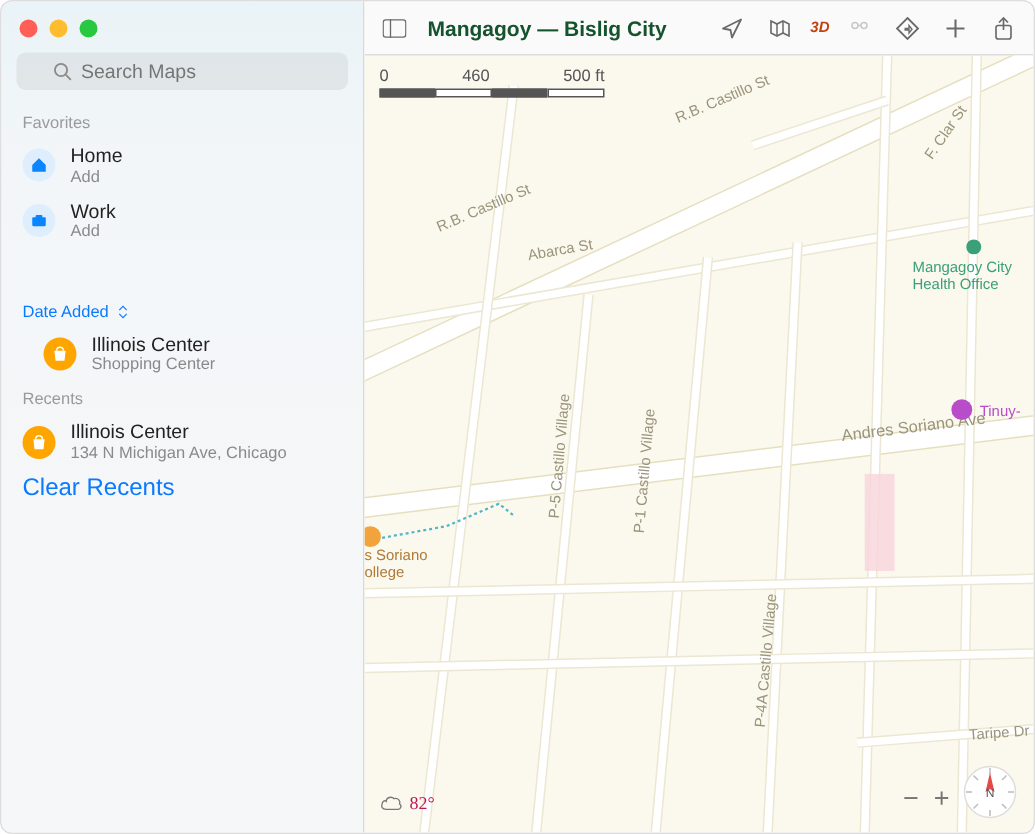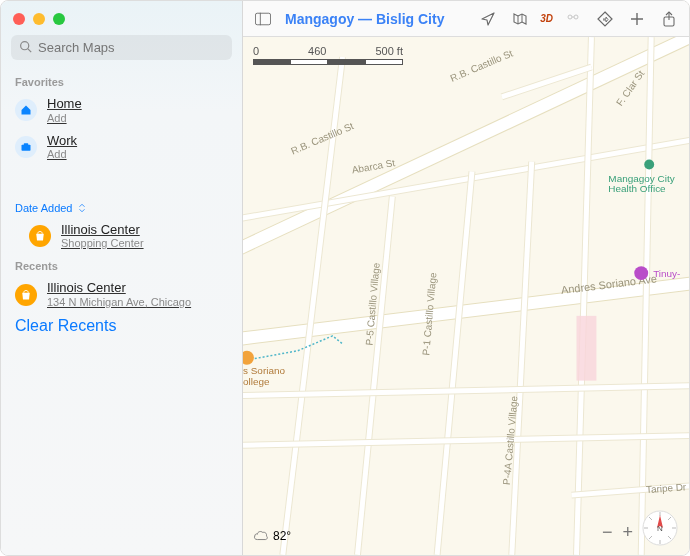--- a/index.html
+++ b/index.html
@@ -5,47 +5,47 @@
     * { box-sizing: border-box; margin: 0; padding: 0; }
     body { font-family: -apple-system, BlinkMacSystemFont, "Segoe UI", Helvetica, Arial, sans-serif; font-size: 13px; color: #333; background: #fff; width: 690px; height: 556px; overflow: hidden; border: 1px solid #ddd; border-radius: 8px; position: relative; }
     .window { display: flex; height: 100%; }
     .sidebar { width: 242px; height: 100%; background: linear-gradient(#eaf3f7 0%, #f3f6f8 20%, #f6f7f8 100%); border-right: 1px solid #d8d8d8; display: flex; flex-direction: column; padding: 8px 0 0 0; }
     .traffic { display: flex; gap: 8px; padding: 4px 12px 10px 12px; }
     .traffic span { width: 12px; height: 12px; border-radius: 50%; display: inline-block; }
     .t-close { background: #ff5f57; }
     .t-min { background: #febc2e; }
     .t-max { background: #28c840; }
     .search-wrap { padding: 0 10px 10px 10px; }
-    .search { display: flex; background: rgba(0,0,0,0.06); border-radius: 6px; padding: 5px 8px; color: #888; }
+    .search { display: flex; align-items: center; background: rgba(0,0,0,0.06); border-radius: 6px; padding: 5px 24px; color: #888; }
     .search svg { margin-right: 6px; flex-shrink: 0; }
     .search input { border: none; background: transparent; outline: none; font-size: 13px; color: #333; width: 100%; }
-    .section-label { font-size: 11px; color: #9a9a9a; font-weight: 700; padding: 6px 14px 4px 14px; }
-    .item { display: flex; align-items: center; padding: 4px 14px; cursor: pointer; text-decoration: underline; }
+    .section-label { font-size: 11px; color: #9a9a9a; font-weight: 400; padding: 6px 14px 4px 14px; }
+    .item { display: flex; align-items: center; padding: 4px 14px; cursor: pointer; }
     .item-icon { width: 22px; height: 22px; border-radius: 50%; display: flex; align-items: center; justify-content: center; margin-right: 10px; flex-shrink: 0; }
     .ic-blue { background: #dfeefc; color: #0a84ff; }
     .ic-orange { background: #ffa500; color: #fff; }
     .ic-guide { background: #3a3a3a; border-radius: 4px; width: 24px; height: 24px; background-image: linear-gradient(135deg,#3a3a3a,#5a5a5a); }
     .item-text { display: flex; flex-direction: column; line-height: 1.2; }
     .item-title { font-size: 13px; color: #222; }
     .item-sub { font-size: 11px; color: #8a8a8a; }
     .link-row { padding: 4px 14px; font-size: 16px; color: #0a7aff; cursor: pointer; display: flex; align-items: center; gap: 4px; }
     .link-row.small { font-size: 11px; margin-top: 32px; }
     .main { flex: 1; position: relative; background: #fbf8ed; overflow: hidden; }
     .toolbar { height: 36px; background: #fafafa; border-bottom: 1px solid #ddd; display: flex; align-items: center; padding: 0 8px; gap: 8px; }
-    .toolbar-title { font-weight: 600; font-size: 14px; color: #3b82f6; margin-left: 2px; flex: 0 0 auto; }
+    .toolbar-title { font-weight: 600; font-size: 14px; color: #14532d; margin-left: 2px; flex: 0 0 auto; }
     .tb-spacer { flex: 1; }
     .tb-btn { width: 24px; height: 24px; display: flex; align-items: center; justify-content: center; color: #6a6a6a; cursor: pointer; }
     .tb-btn.disabled { color: #c7c7c7; }
     .tb-3d { font-size: 10px; font-weight: 600; color: #c2410c; cursor: pointer; font-style: italic; }
     .map-canvas { position: absolute; inset: 36px 0 0 0; }
     .scale { position: absolute; top: 8px; left: 10px; color: #555; font-size: 11px; }
     .scale-bar { width: 150px; height: 8px; margin-top: 2px; position: relative; }
     .scale-seg { position: absolute; top: 0; height: 6px; border: 1px solid #555; }
     .scale-labels { display: flex; justify-content: space-between; width: 150px; }
-    .weather { position: absolute; left: 10px; bottom: 12px; display: flex; align-items: flex-end; gap: 4px; color: #000000; font-size: 12px; }
+    .weather { position: absolute; left: 10px; bottom: 12px; display: flex; align-items: flex-end; gap: 4px; color: #be185d; font-size: 12px; font-family: Liberation Serif, serif; }
     .zoom { position: absolute; right: 56px; bottom: 12px; display: flex; align-items: center; gap: 10px; color: #777; font-size: 18px; }
     .compass { position: absolute; right: 10px; bottom: 8px; width: 38px; height: 38px; }
     .map-svg { width: 100%; height: 100%; }
     .road-major { stroke: #fff; stroke-width: 12; fill: none; }
     .road-major-outline { stroke: #e6dfbf; stroke-width: 14; fill: none; }
     .road-minor { stroke: #fff; stroke-width: 5; fill: none; }
     .road-minor-outline { stroke: #ece7d2; stroke-width: 7; fill: none; }
     .road-label { fill: #9a947c; font-size: 10px; }
     .road-label-big { fill: #9a947c; font-size: 11px; }
     .route { stroke: #4fb6c9; stroke-width: 1.5; fill: none; stroke-dasharray: 2 2; }

